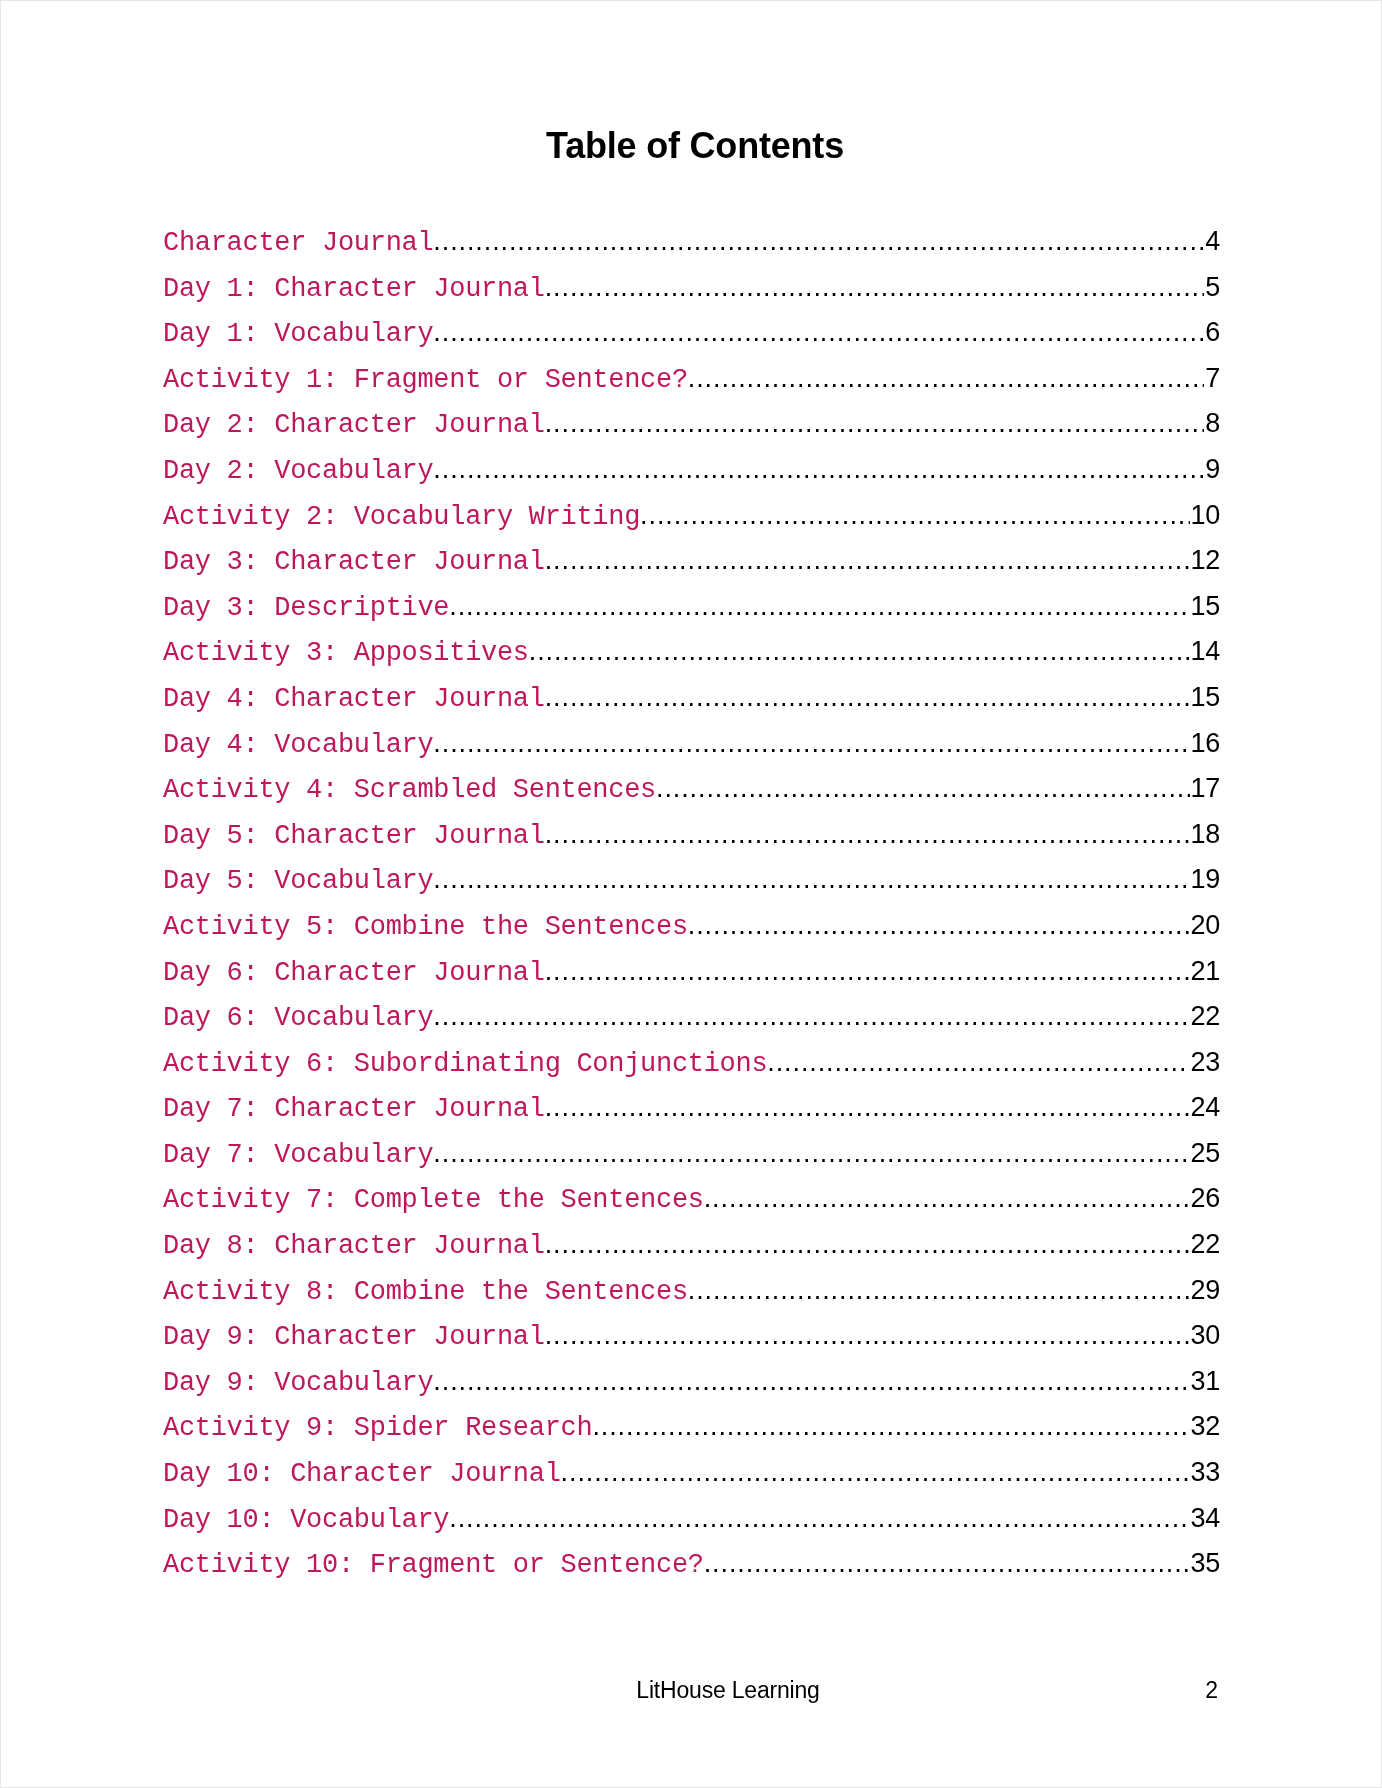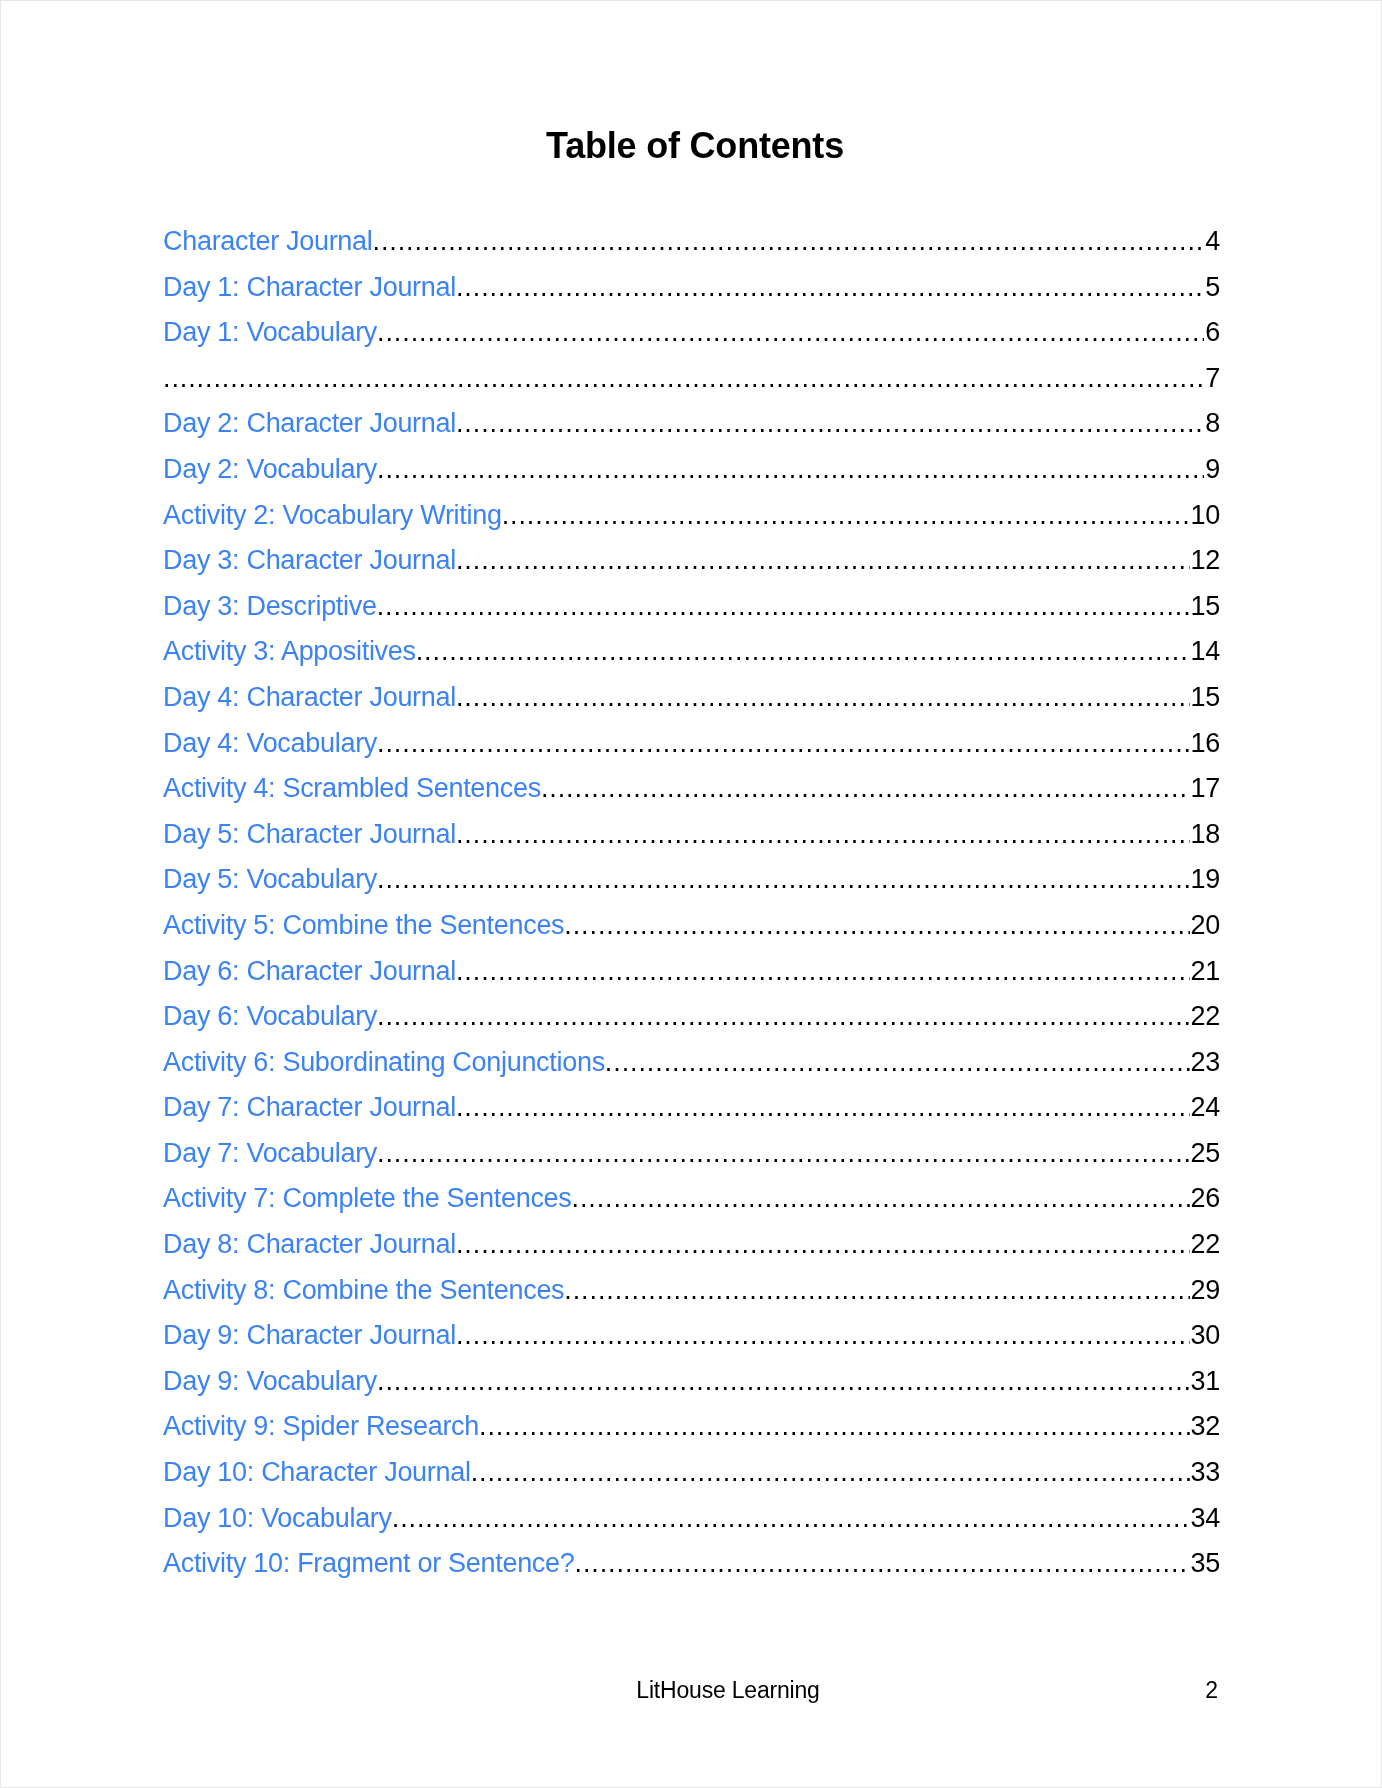--- a/index.html
+++ b/index.html
@@ -50,21 +50,22 @@
       align-items: baseline;
       height: 45.6px;
       line-height: 34px;
       font-size: 27px;
       white-space: nowrap;
       overflow: hidden;
       letter-spacing: -0.3px;
     }
     .toc-label {
       flex: 0 0 auto;
-      color: #3b82f6;
+      color: #be185d;
+      font-family: Liberation Mono, monospace;
     }
     .toc-leader {
       flex: 1 1 auto;
       overflow: hidden;
       white-space: nowrap;
       min-width: 0;
       letter-spacing: 0.9px;
     }
     .toc-leader::before {
       content: "........................................................................................................................................................................................................................................";
@@ -110,20 +111,21 @@
       <span class="toc-label">Day 1: Character Journal</span>
       <span class="toc-leader"></span>
       <span class="toc-page">5</span>
     </li>
       <li class="toc-row">
       <span class="toc-label">Day 1: Vocabulary</span>
       <span class="toc-leader"></span>
       <span class="toc-page">6</span>
     </li>
       <li class="toc-row">
+      <span class="toc-label">Activity 1: Fragment or Sentence?</span>
       <span class="toc-leader"></span>
       <span class="toc-page">7</span>
     </li>
       <li class="toc-row">
       <span class="toc-label">Day 2: Character Journal</span>
       <span class="toc-leader"></span>
       <span class="toc-page">8</span>
     </li>
       <li class="toc-row">
       <span class="toc-label">Day 2: Vocabulary</span>

